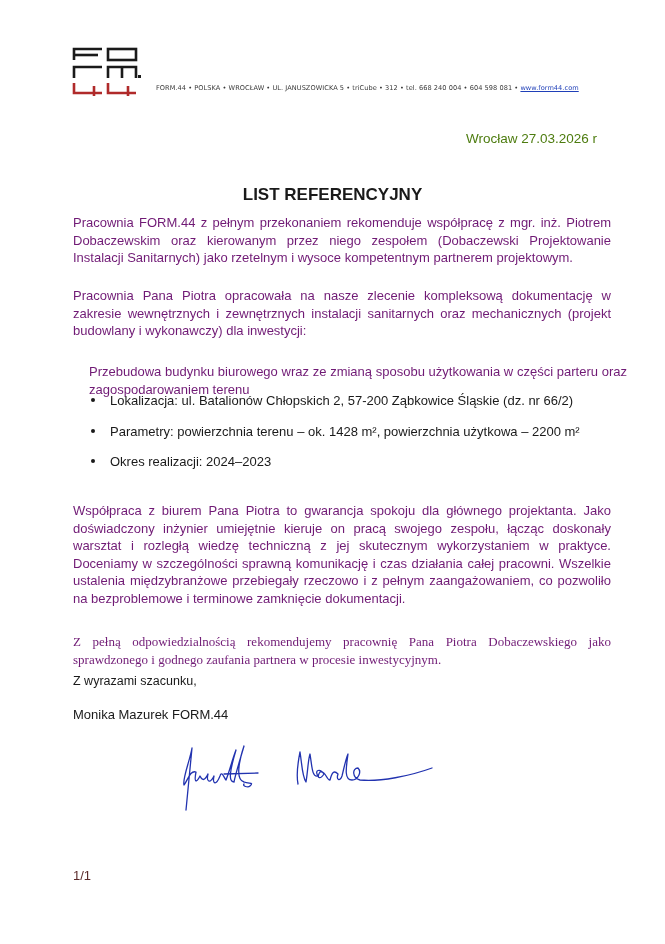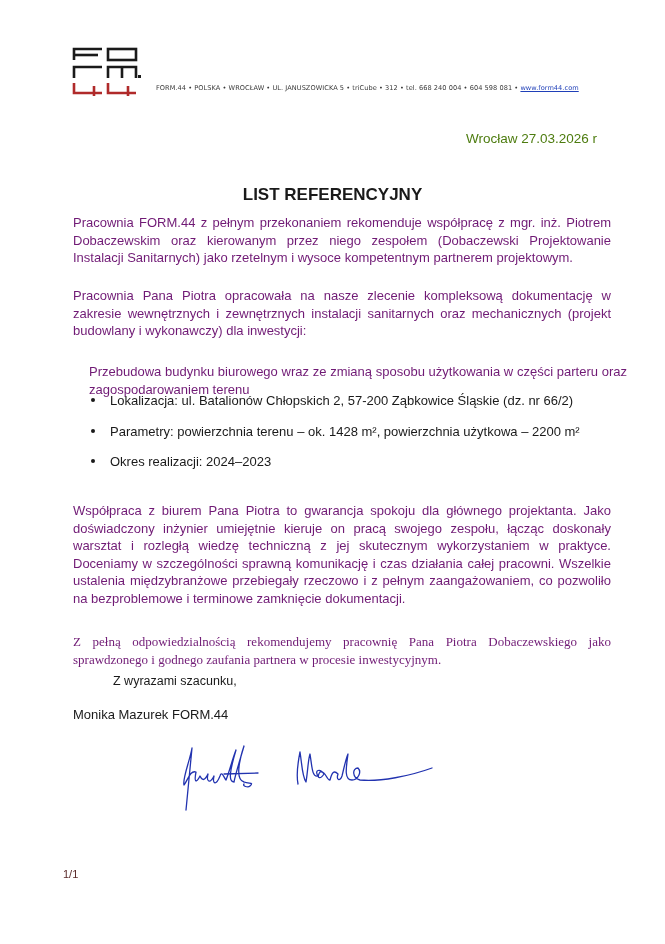--- a/index.html
+++ b/index.html
@@ -11,24 +11,24 @@
     .letterhead .link { color: #1f3fb8; text-decoration: underline; }
     .date { position: absolute; right: 68px; top: 131px; font-size: 13.5px; color: #4d7c0f; }
     .title { position: absolute; left: 0; width: 665px; text-align: center; top: 185px;
              font-size: 17px; font-weight: bold; color: #1a1a1a; }
     .para { position: absolute; left: 73px; width: 538px; font-size: 13px; line-height: 17.5px;
             text-align: justify; color: #701a75; }
     .para.last-left { text-align-last: left; }
     .bullets { position: absolute; left: 73px; top: 392px; width: 540px; margin: 0; padding: 0; list-style: none; }
     .bullets li { position: relative; font-size: 13px; line-height: 17px; height: 30.5px; padding-left: 37px; }
     .bullets li .dot { position: absolute; left: 18px; top: 6px; width: 4px; height: 4px; border-radius: 50%; background: #1a1a1a; }
-    .closing { position: absolute; left: 73px; top: 674px; font-size: 12.5px; margin-left: 40px; }
+    .closing { position: absolute; left: 73px; top: 674px; font-size: 12.5px; }
     .signer { position: absolute; left: 73px; top: 707px; font-size: 13px; line-height: 16px; }
     .signature { position: absolute; left: 170px; top: 740px; width: 300px; height: 80px; }
-    .page-num { position: absolute; left: 63px; top: 868px; font-size: 11px; color: #5a2a2a; }
+    .page-num { position: absolute; left: 73px; top: 868px; font-size: 13px; color: #5a2a2a; }
   </style>
 </head>
 <body>
 
 <svg class="logo" viewBox="0 0 70 50">
 
   <g fill="none" stroke="#1a1a1a" stroke-width="2.6">
     <path d="M2 14 V3 H30"></path>
     <path d="M2 9 H26"></path>
 

